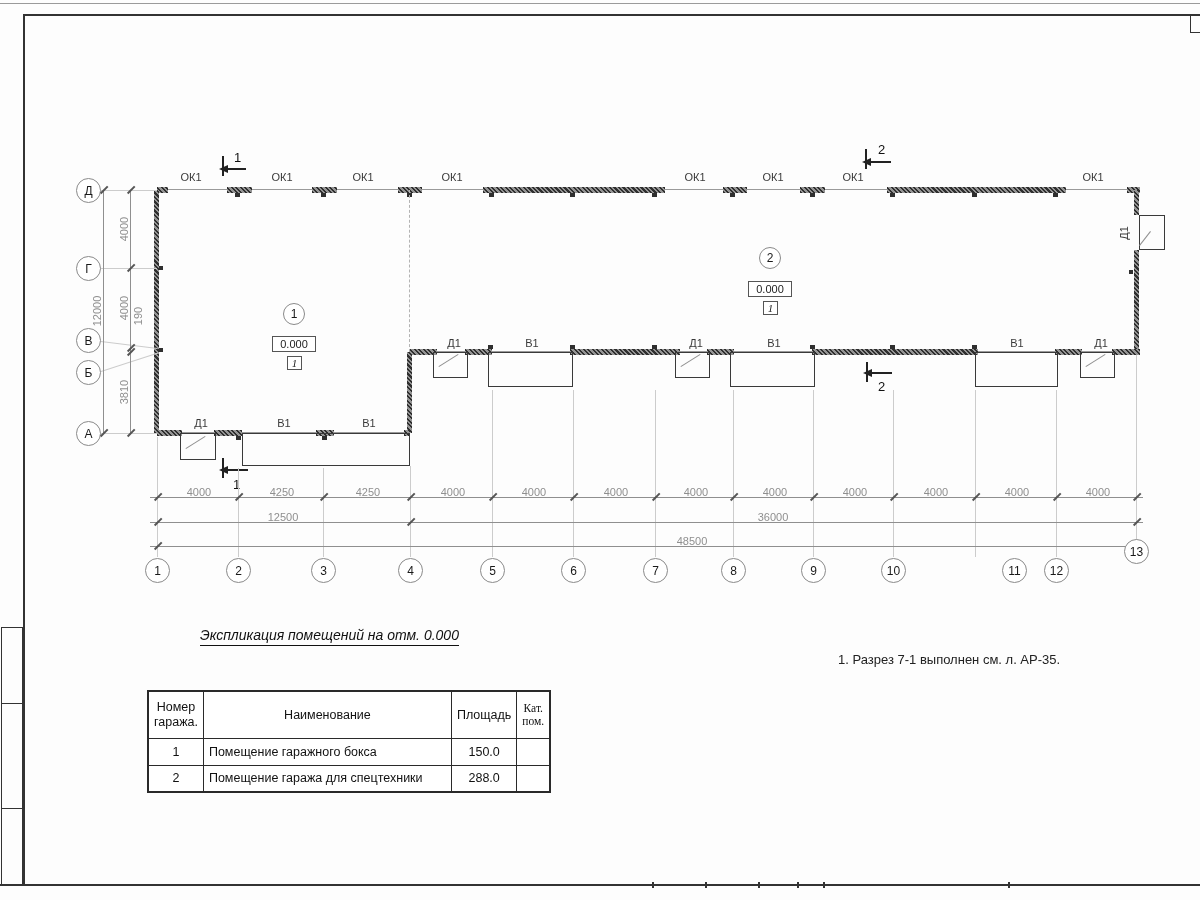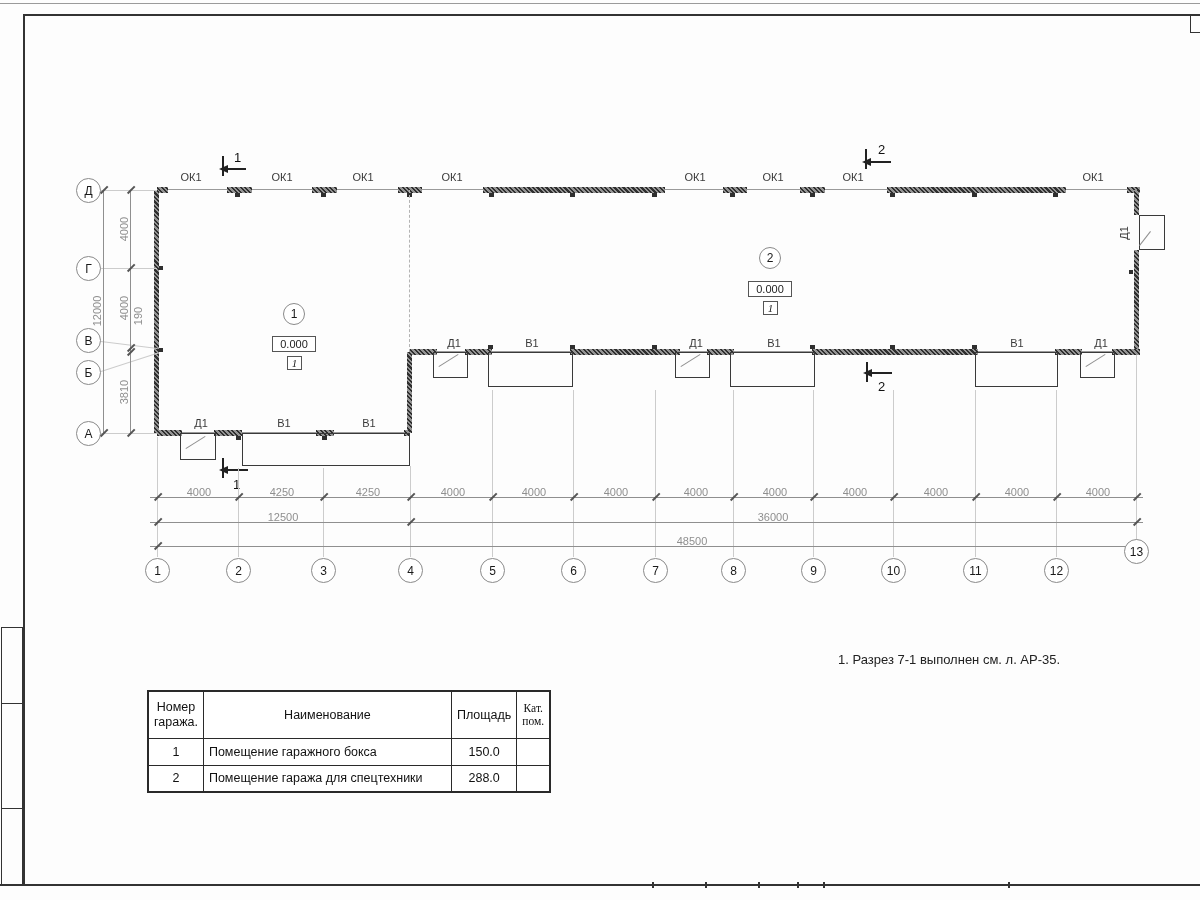--- a/index.html
+++ b/index.html
@@ -267,24 +267,25 @@
   <div class="gcir" style="left:145px;top:558px">1</div>
   <div class="gcir" style="left:226px;top:558px">2</div>
   <div class="gcir" style="left:311px;top:558px">3</div>
   <div class="gcir" style="left:398px;top:558px">4</div>
   <div class="gcir" style="left:480px;top:558px">5</div>
   <div class="gcir" style="left:561px;top:558px">6</div>
   <div class="gcir" style="left:643px;top:558px">7</div>
   <div class="gcir" style="left:721px;top:558px">8</div>
   <div class="gcir" style="left:801px;top:558px">9</div>
   <div class="gcir" style="left:881px;top:558px">10</div>
-  <div class="gcir" style="left:963px;top:558px">11</div>
+  <div class="gcir" style="left:1002px;top:558px">11</div>
   <div class="gcir" style="left:1044px;top:558px">12</div>
   <div class="gcir" style="left:1124px;top:539px">13</div>
 
+  <div class="table-title">Экспликация помещений на отм. 0.000</div>
   <table class="sched">
     <tbody>
         <tr class="hdr">
       <td class="c-num">Номер гаража.</td>
       <td class="c-name">Наименование</td>
       <td class="c-area">Площадь</td>
       <td class="c-cat">Кат. пом.</td>
     </tr>
     <tr class="r1">
       <td class="c-num">1</td>

